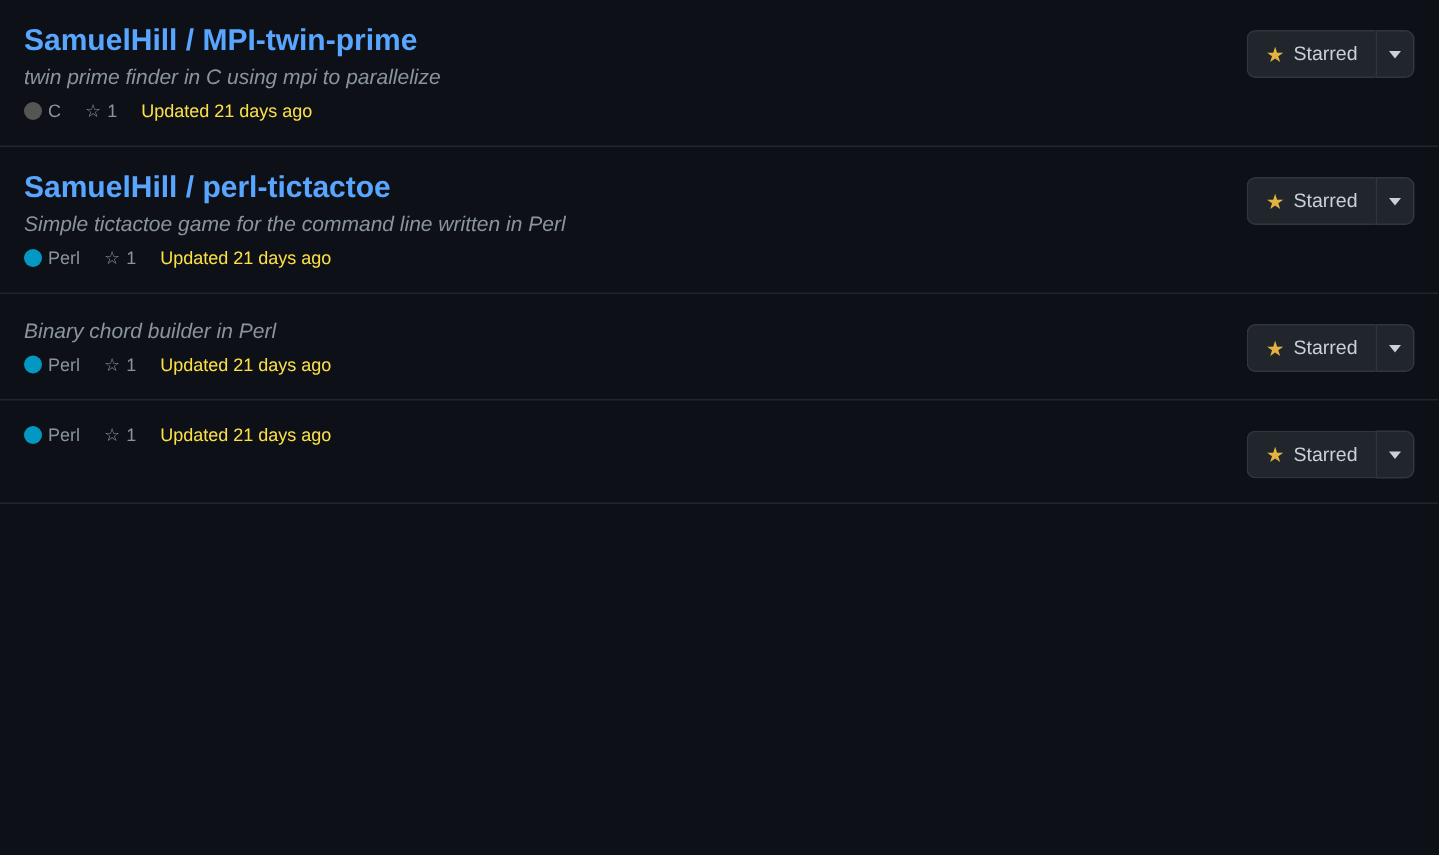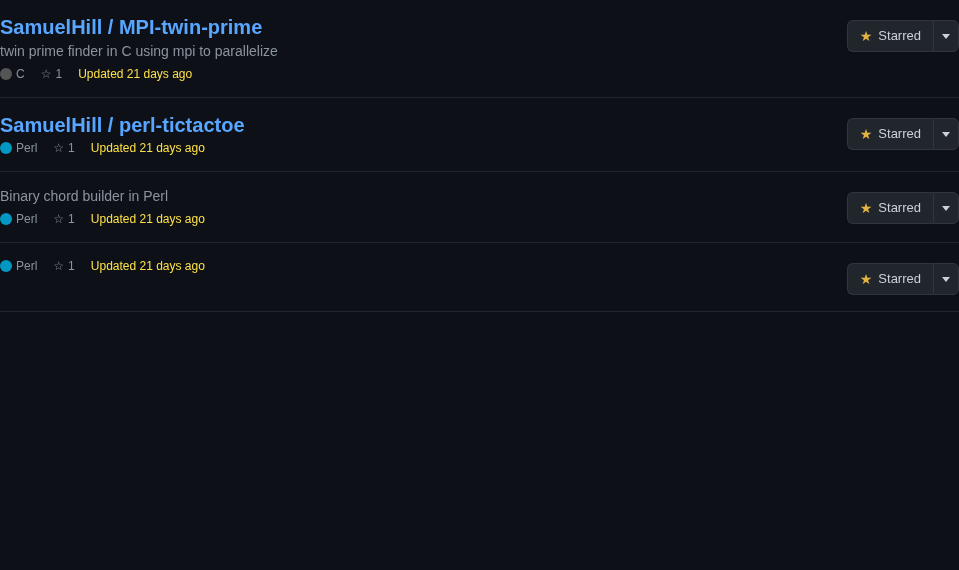--- a/index.html
+++ b/index.html
@@ -12,21 +12,21 @@
       color: #c9d1d9;
       font-family: -apple-system, BlinkMacSystemFont, "Segoe UI", Helvetica, Arial, sans-serif;
       font-size: 14px;
       width: 959px;
       min-height: 570px;
     }
     .repo-list {
       width: 100%;
     }
     .repo-item {
-      padding: 16px 0;
+      padding: 16px 16px;
       border-bottom: 1px solid #21262d;
       display: flex;
       justify-content: space-between;
       align-items: flex-start;
     }
     .repo-info {
       flex: 1;
       min-width: 0;
     }
     .repo-name {
@@ -34,20 +34,21 @@
       font-weight: 600;
       color: #58a6ff;
       text-decoration: none;
       display: inline-block;
       margin-bottom: 4px;
     }
     .repo-description {
       color: #8b949e;
       font-size: 14px;
       margin-bottom: 8px;
+      font-style: italic;
     }
     .repo-meta {
       display: flex;
       align-items: center;
       gap: 16px;
       font-size: 12px;
       color: #8b949e;
     }
     .lang-dot {
       display: inline-block;
@@ -139,21 +140,21 @@
         </div></div>
       <div class="star-button-group">
         <button class="star-btn">
           <span class="star-filled">★</span>
           <span>Starred</span>
         </button>
         <button class="dropdown-btn"><span class="chevron-down"></span></button>
       </div>
     </div>
     <div class="repo-item">
-      <div class="repo-info"><a class="repo-name" href="#">SamuelHill / perl-tictactoe</a><div class="repo-meta">
+      <div class="repo-info"><a class="repo-name" href="#">SamuelHill / perl-tictactoe</a><div class="repo-description">Simple tictactoe game for the command line written in Perl</div><div class="repo-meta">
           <span class="lang-item">
             <span class="lang-dot lang-perl" style="background-color: rgb(2, 152, 195);"></span>
             <span>Perl</span>
           </span>
           <span class="star-count">
             <span class="star-icon">☆</span>
             <span>1</span>
           </span>
           <span class="updated-text">Updated 21 days ago</span>
         </div></div>

